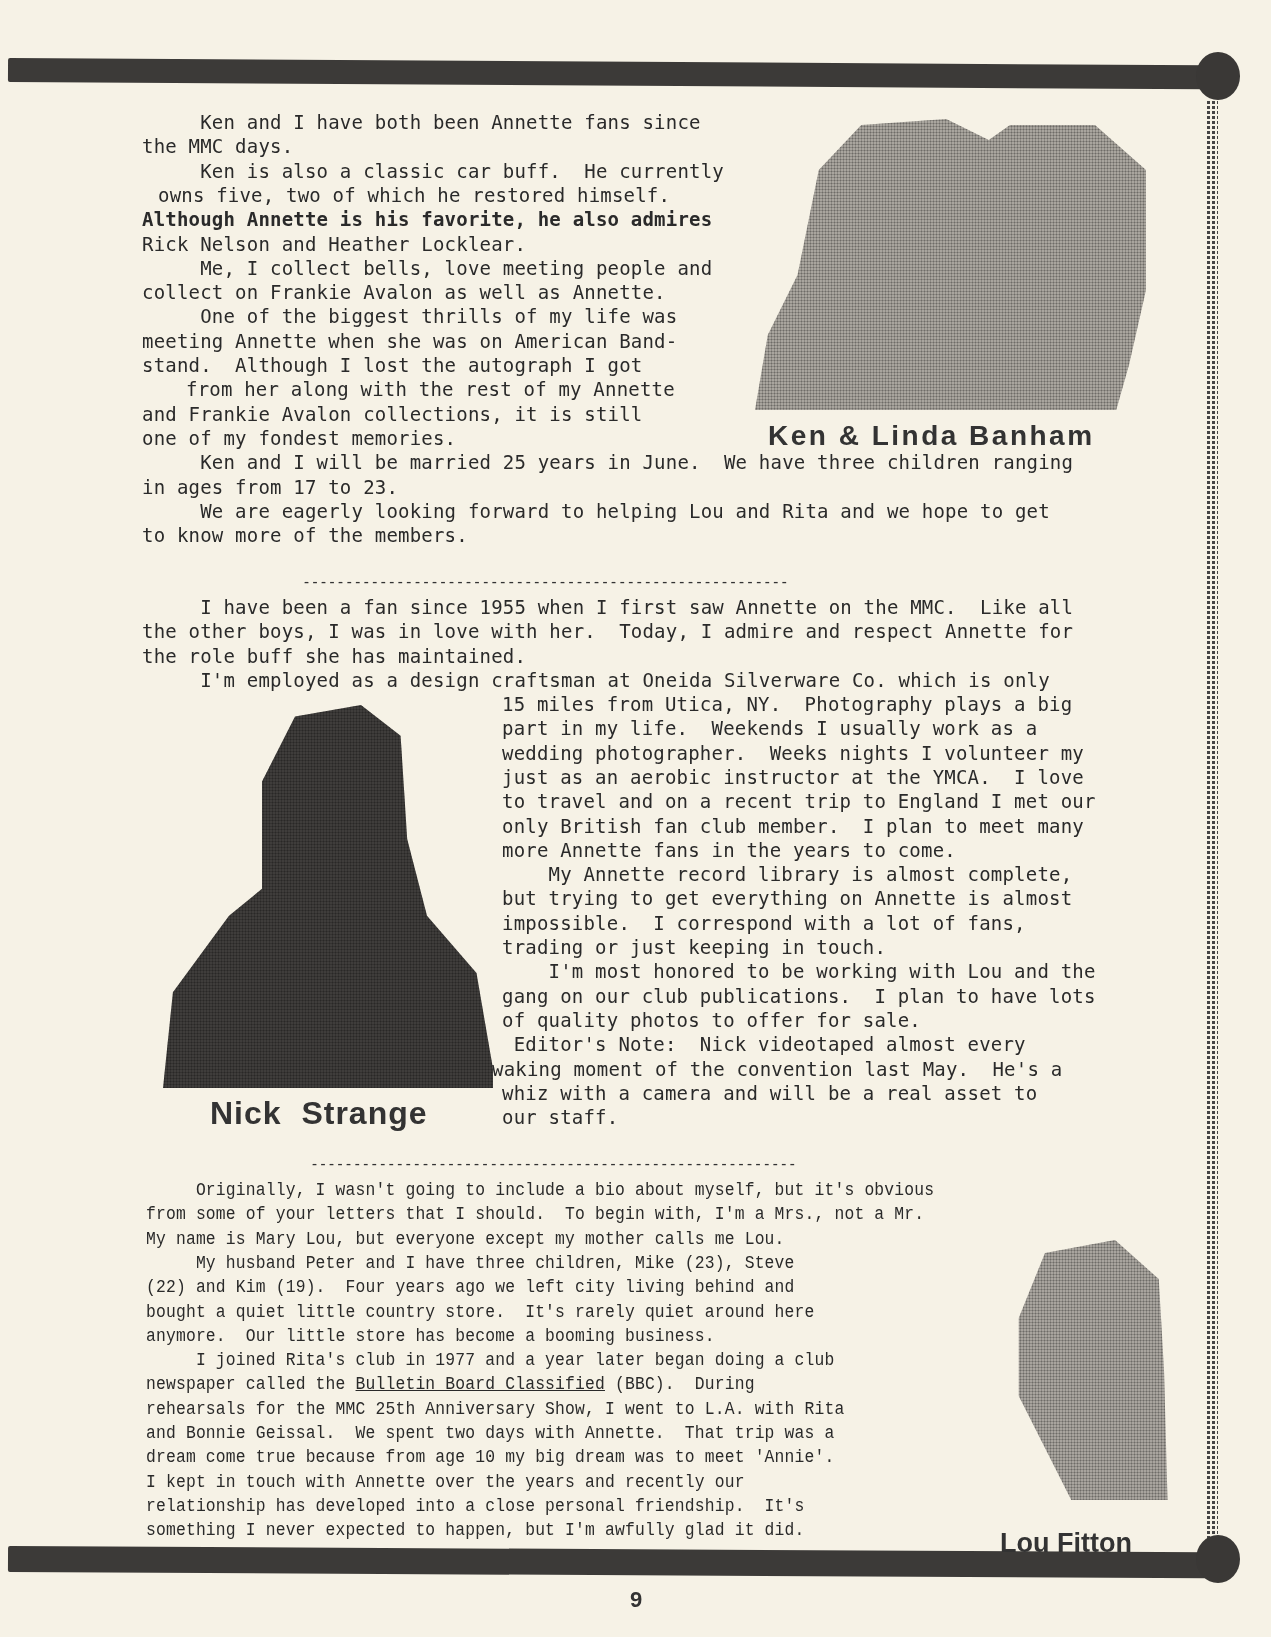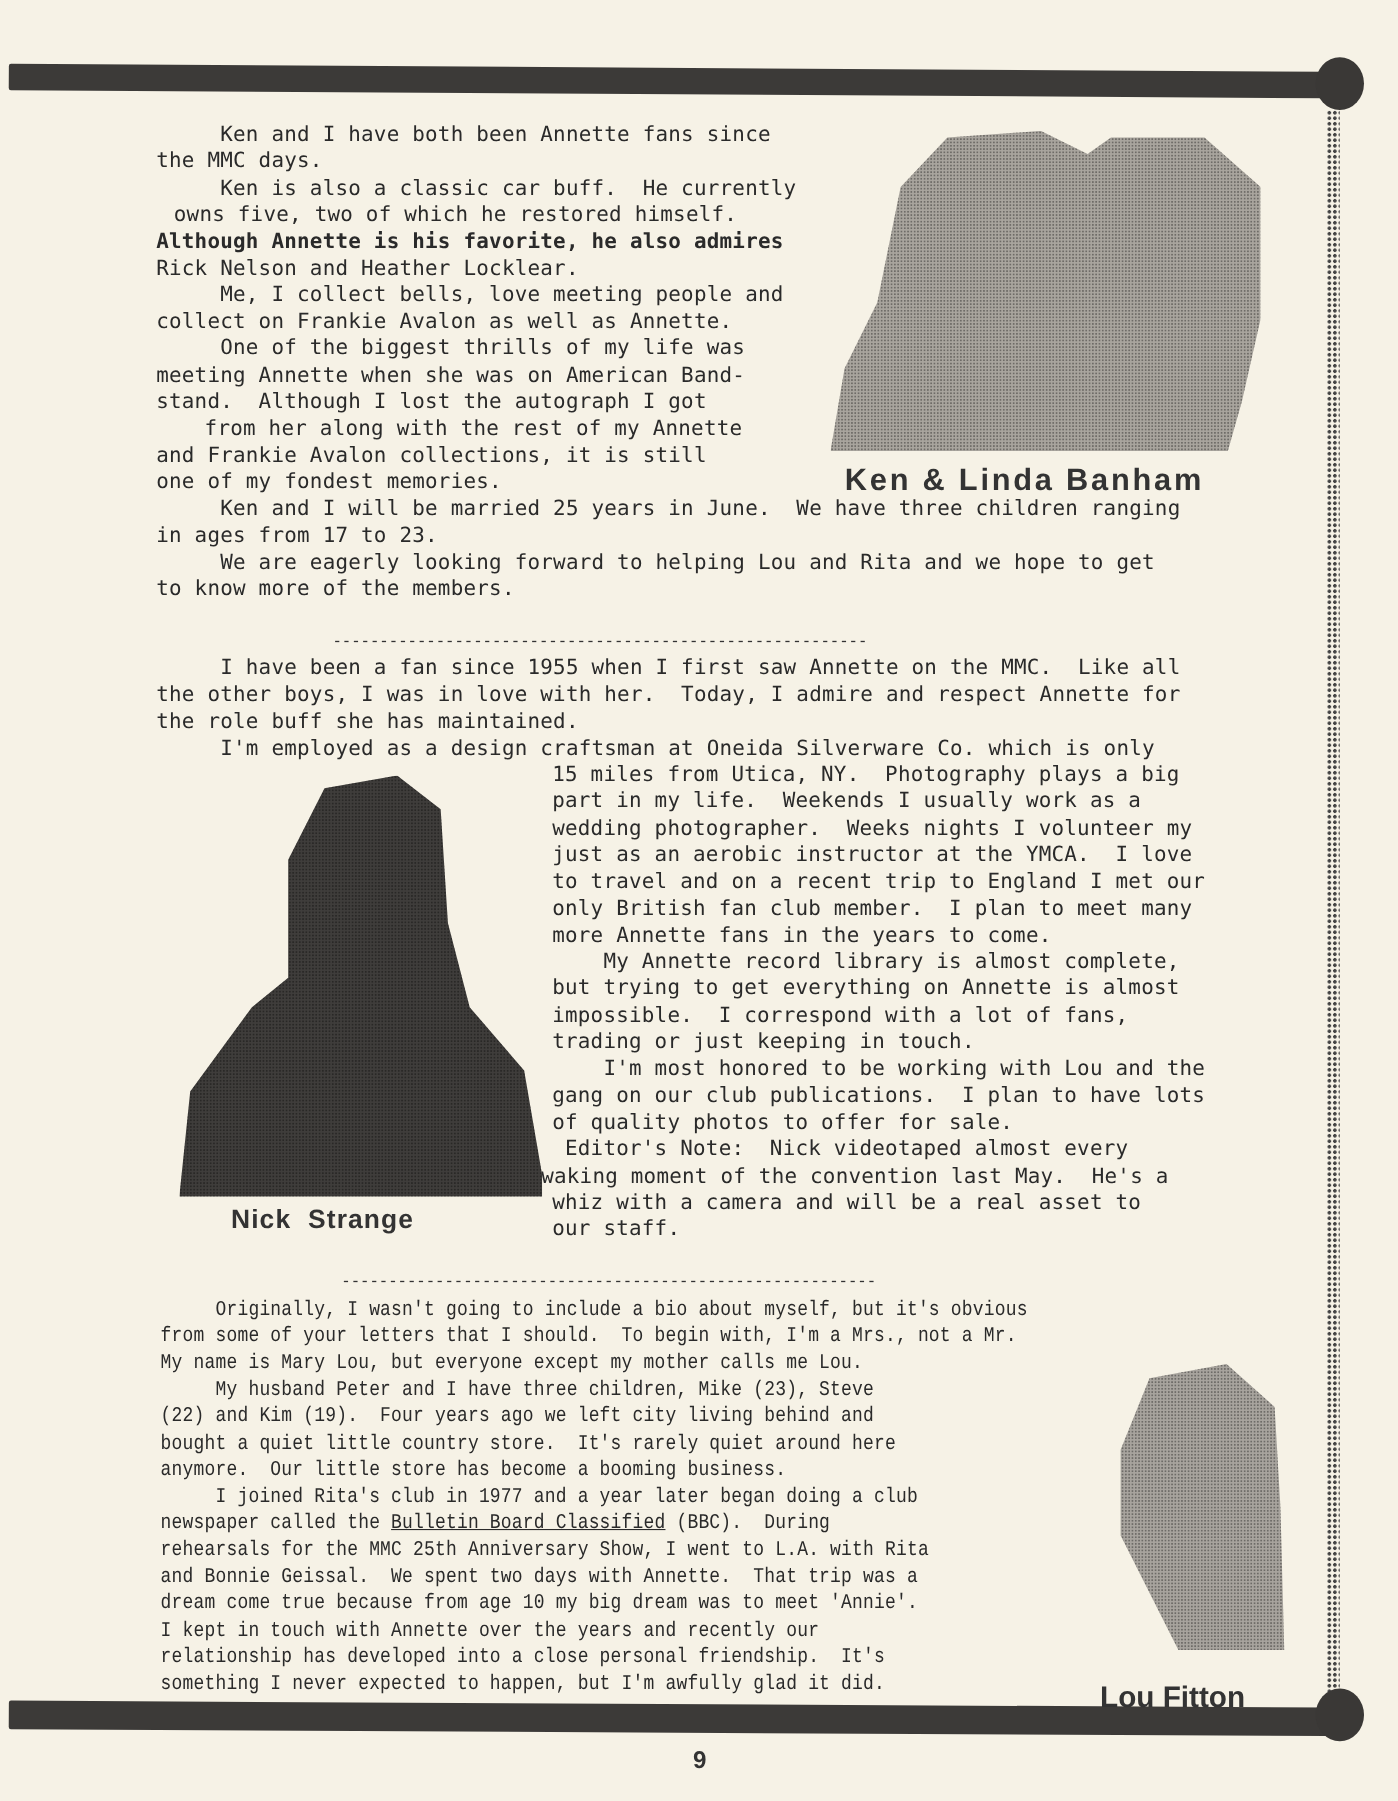--- a/index.html
+++ b/index.html
@@ -101,21 +101,21 @@
     <div class="line" style="left: 502px; top: 935px;">trading or just keeping in touch.</div>
     <div class="line" style="left: 502px; top: 959.3px;">    I'm most honored to be working with Lou and the</div>
     <div class="line" style="left: 502px; top: 983.6px;">gang on our club publications.  I plan to have lots</div>
     <div class="line" style="left: 502px; top: 1007.9px;">of quality photos to offer for sale.</div>
     <div class="line" style="left: 502px; top: 1032.2px;"> Editor's Note:  Nick videotaped almost every</div>
     <div class="line" style="left: 492px; top: 1056.5px;">waking moment of the convention last May.  He's a</div>
     <div class="line" style="left: 502px; top: 1080.8px;">whiz with a camera and will be a real asset to</div>
     <div class="line" style="left: 502px; top: 1105.1px; text-align: right;">our staff.</div>
   </div>
 <div class="photo" style="left:163px; top:705px; width:330px; height:383px; background-color:#3f3d3b; clip-path: polygon(0% 100%, 3% 75%, 20% 55%, 30% 48%, 30% 20%, 40% 3%, 60% 0%, 72% 8%, 74% 35%, 80% 55%, 95% 70%, 100% 95%, 100% 100%);" title="Photo of Nick Strange"></div>
-<div class="caption" style="left:210px; top:1095px; font-size:24px; letter-spacing:1px;">Nick  Strange</div>
+<div class="caption" style="left:210px; top:1095px; font-size:32px; letter-spacing:1px;">Nick  Strange</div>
 
 <div class="sep" style="left:310px; top:1155px;">---------------------------------------------------------</div>
 
 <div id="s3">
     <div class="line cond" style="left: 146px; top: 1178px;">     Originally, I wasn't going to include a bio about myself, but it's obvious</div>
     <div class="line cond" style="left: 146px; top: 1202.3px;">from some of your letters that I should.  To begin with, I'm a Mrs., not a Mr.</div>
     <div class="line cond" style="left: 146px; top: 1226.6px;">My name is Mary Lou, but everyone except my mother calls me Lou.</div>
     <div class="line cond" style="left: 146px; top: 1250.9px;">     My husband Peter and I have three children, Mike (23), Steve</div>
     <div class="line cond" style="left: 146px; top: 1275.2px;">(22) and Kim (19).  Four years ago we left city living behind and</div>
     <div class="line cond" style="left: 146px; top: 1299.5px;">bought a quiet little country store.  It's rarely quiet around here</div>

